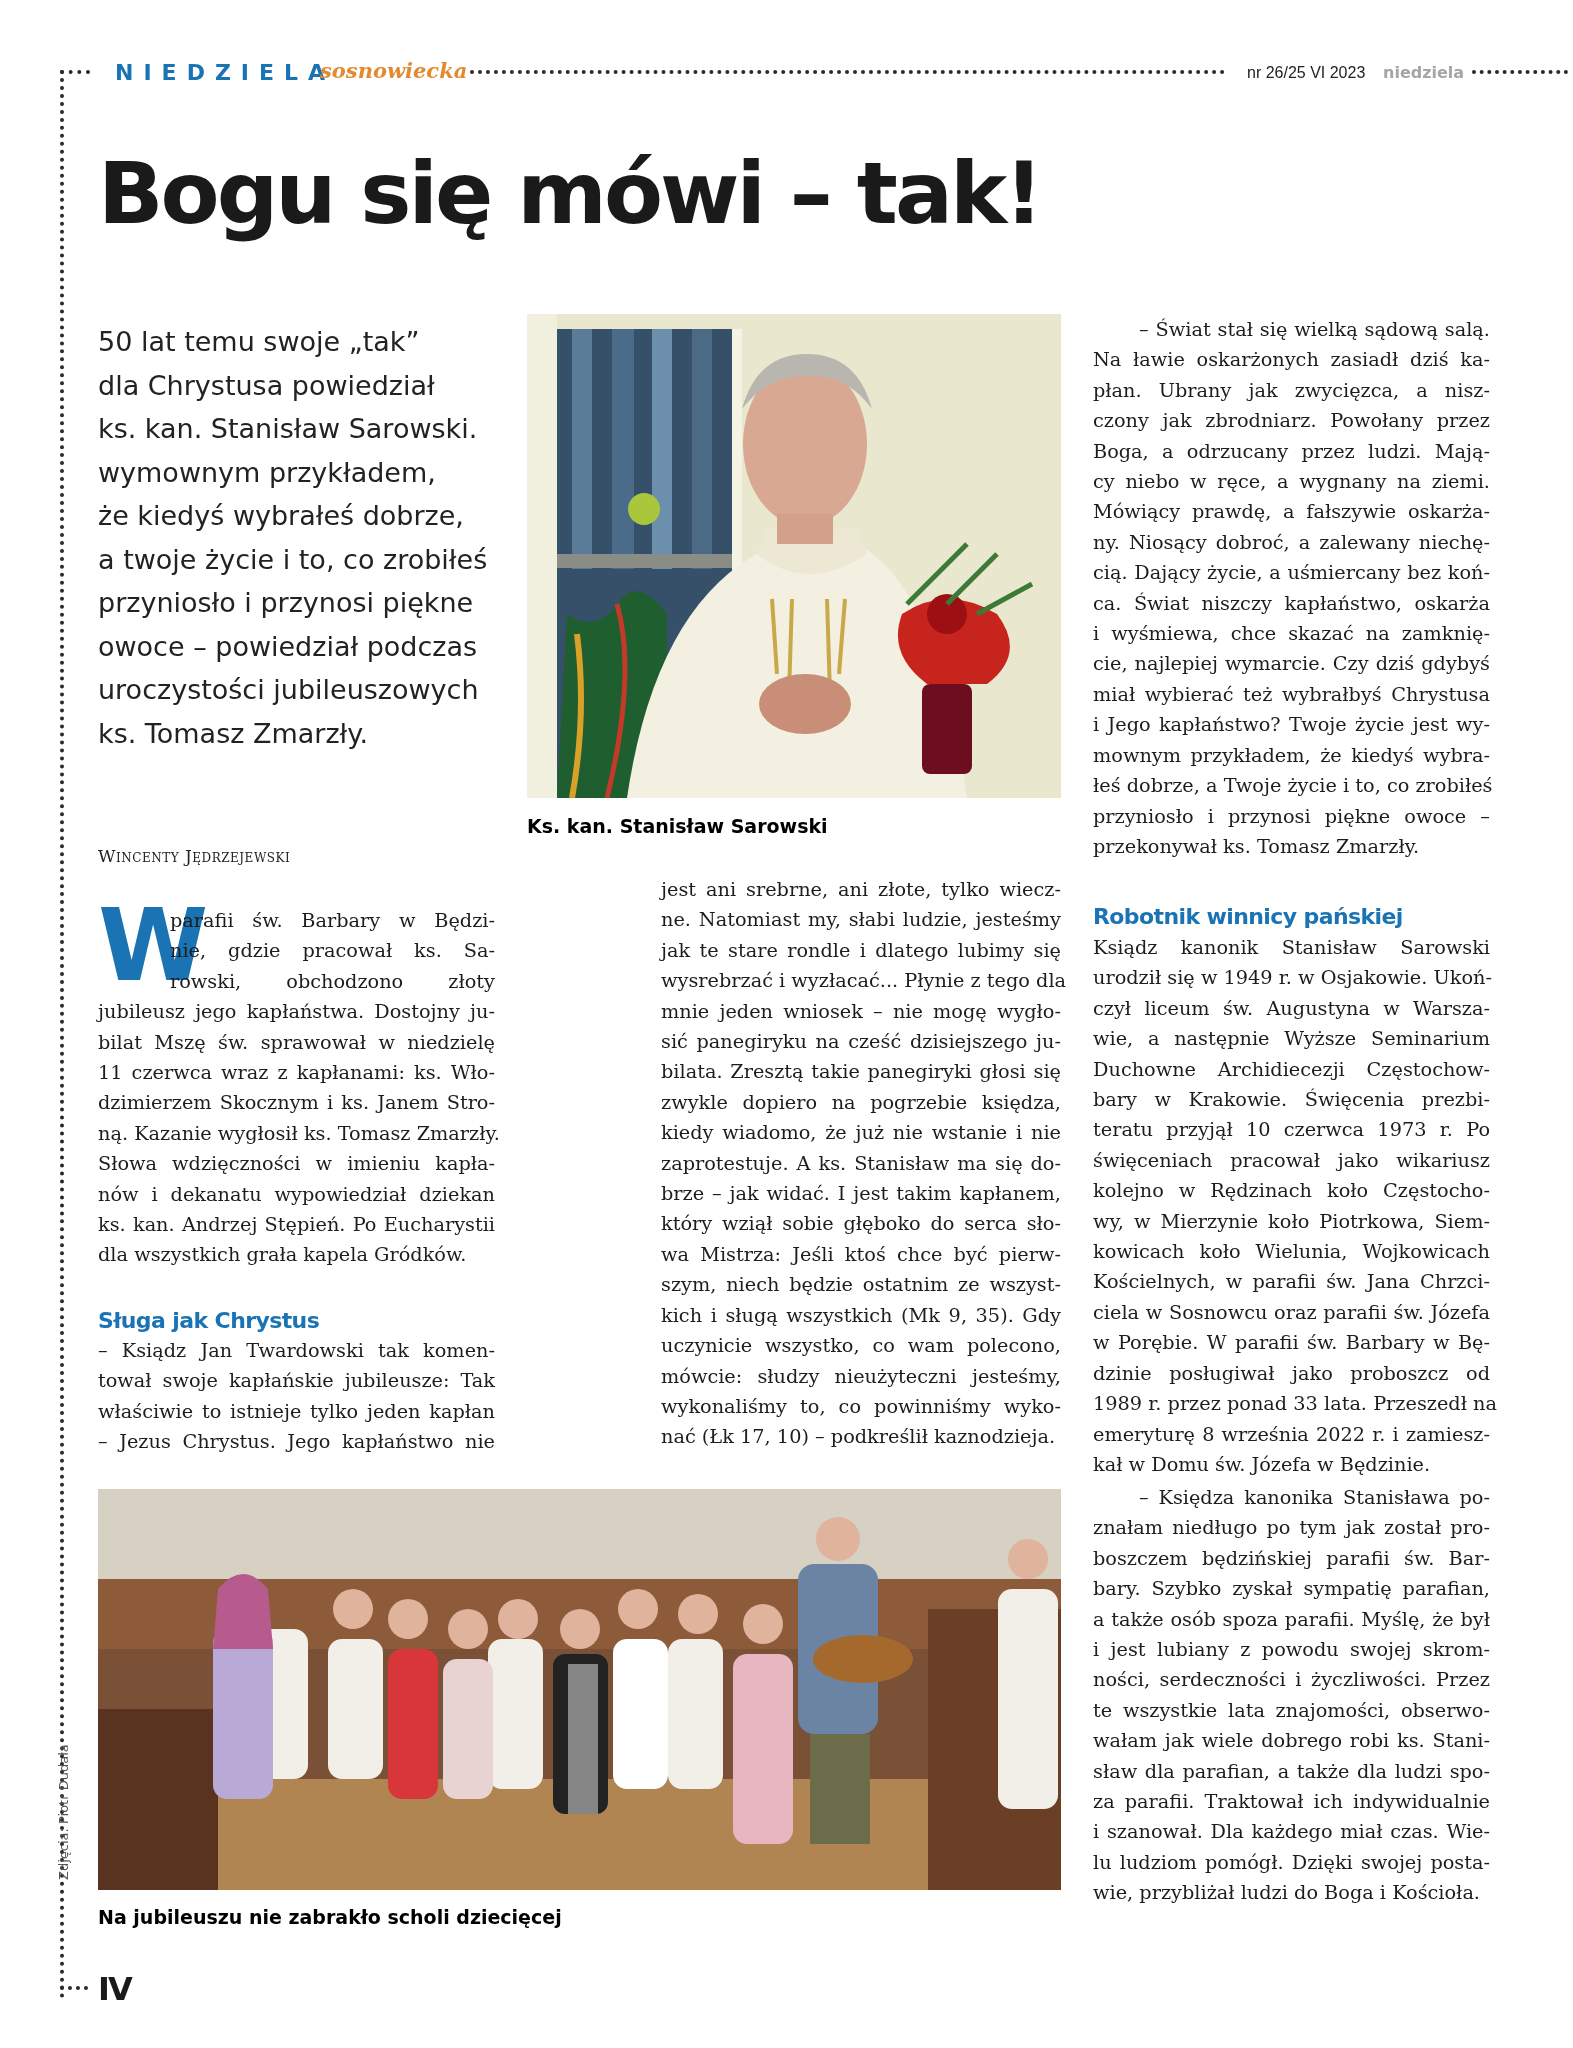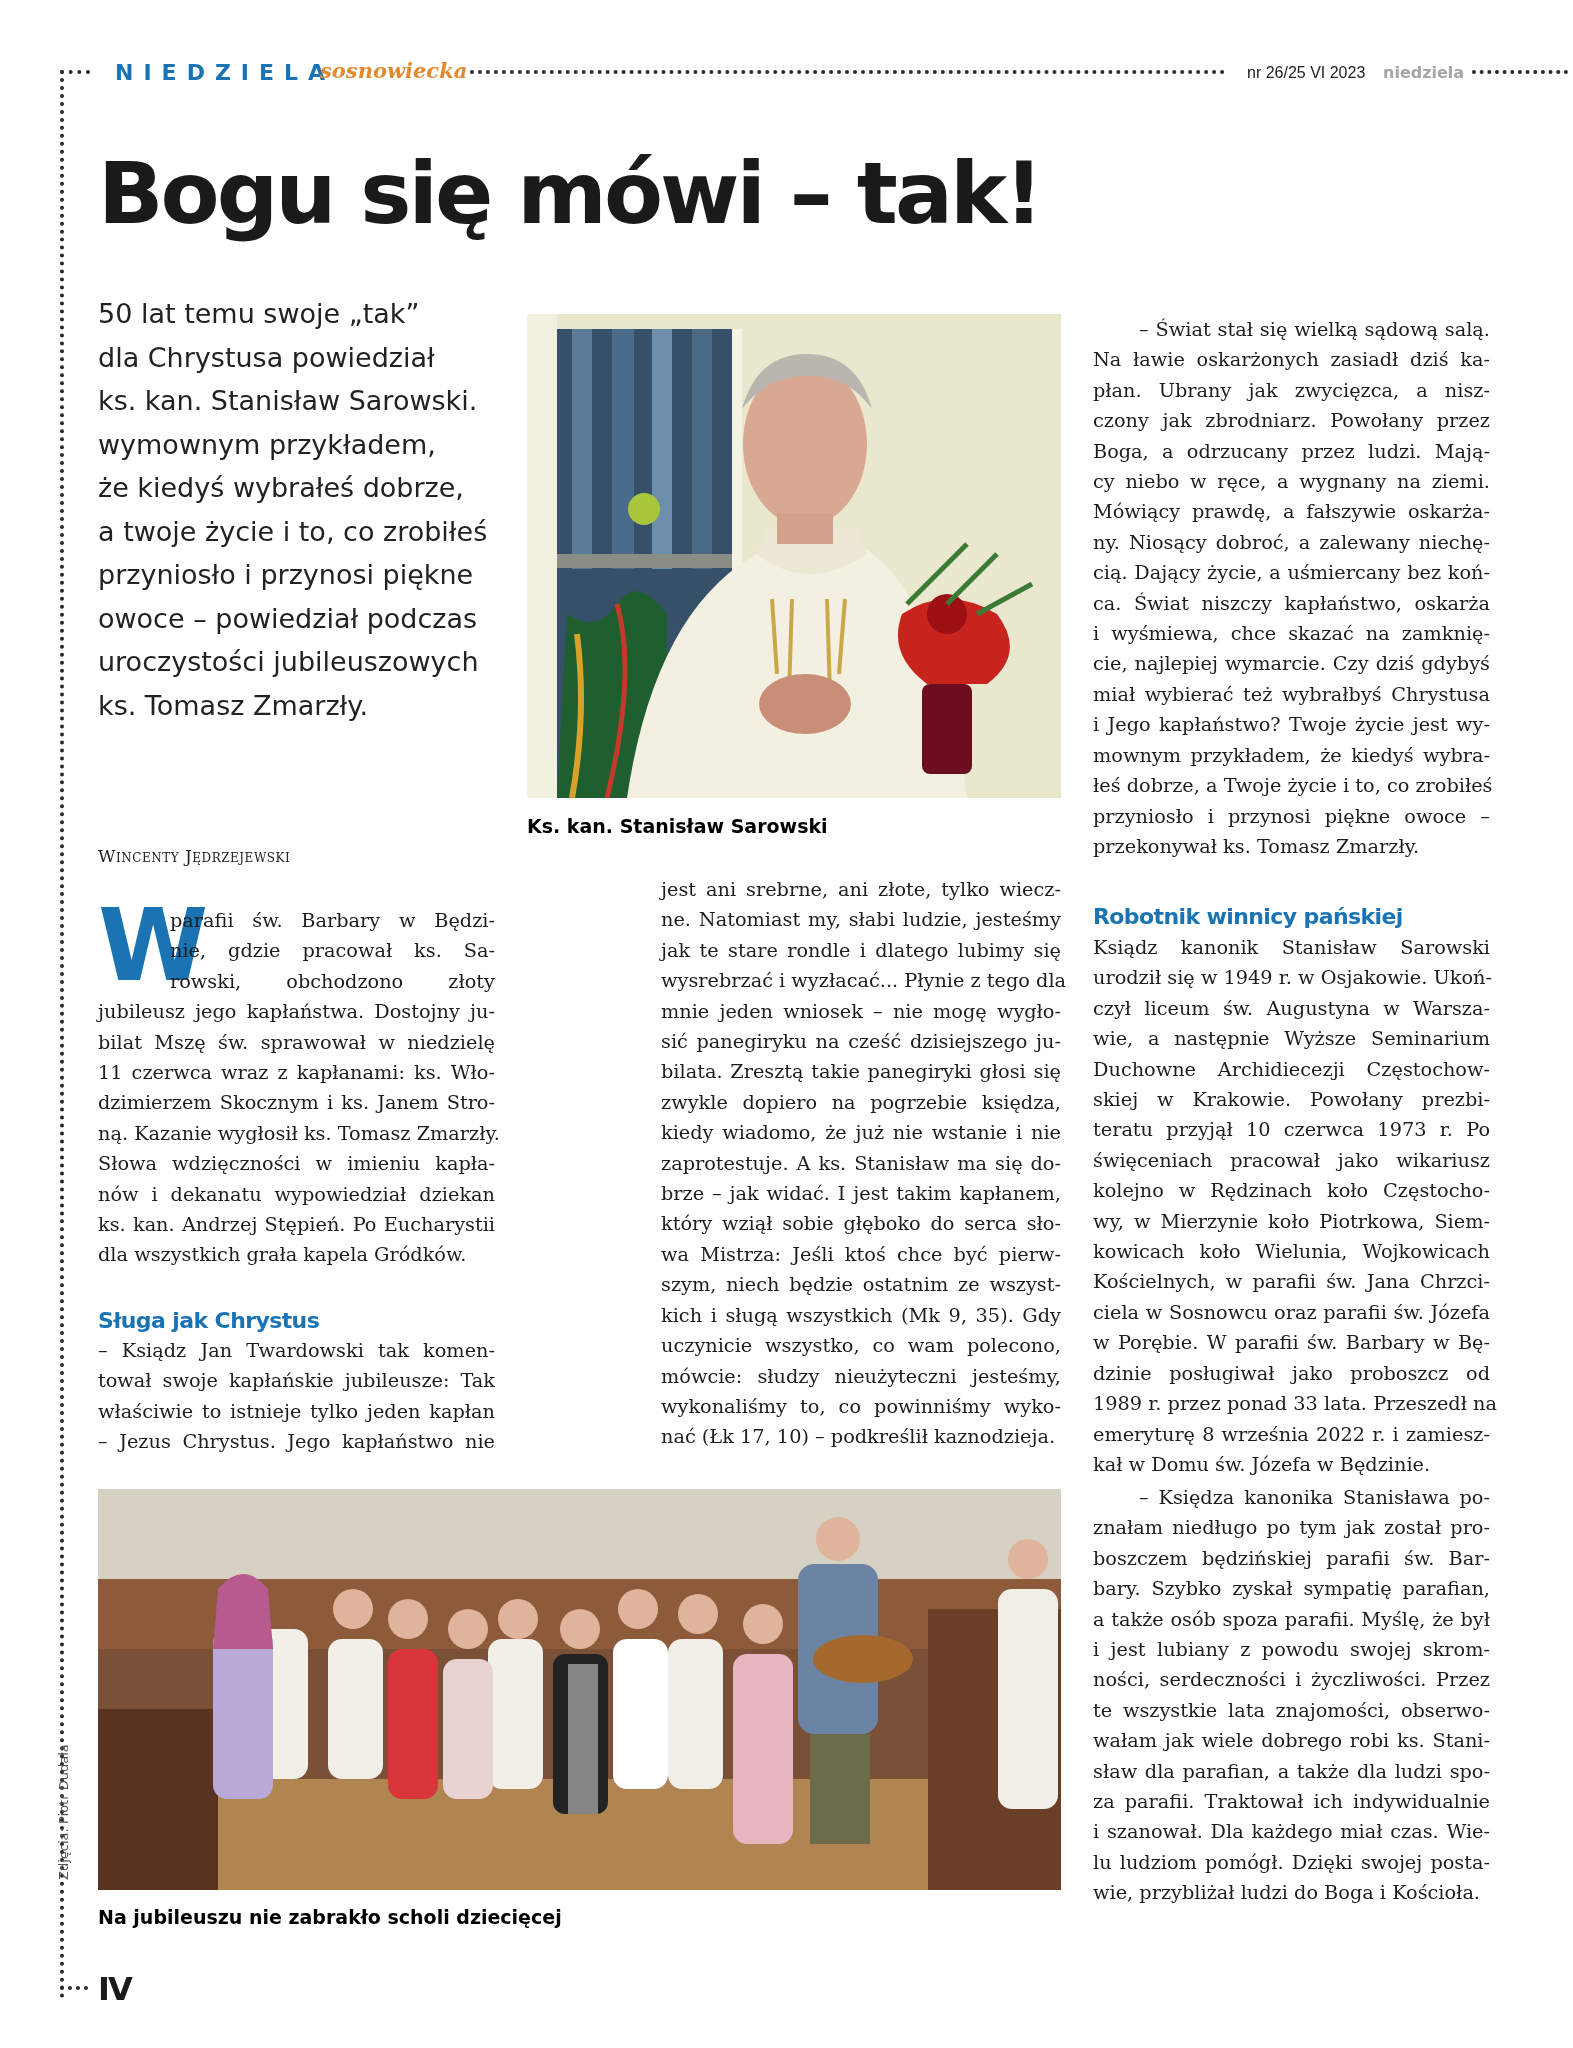--- a/index.html
+++ b/index.html
@@ -10,21 +10,21 @@
   .dot-v { position:absolute; width:0; border-left:4px dotted #2a2a2a; }
 
   
   .masthead { position:absolute; top:60px; left:115px; font-family:"DejaVu Sans", sans-serif; font-weight:bold; font-size:22px; letter-spacing:10px; color:#1a74b4; }
   .masthead-sub { position:absolute; top:58px; left:320px; font-family:"DejaVu Serif", serif; font-style:italic; font-weight:bold; font-size:21px; color:#e28a2d; }
   .issue { position:absolute; top:64px; left:1247px; font-family:"Liberation Sans", sans-serif; font-size:16px; color:#222; }
   .issue-brand { position:absolute; top:63px; left:1383px; font-family:"DejaVu Sans", sans-serif; font-weight:bold; font-size:16px; color:#a5a5a5; }
 
   .headline { position:absolute; top:150px; left:98px; margin:0; font-family:"DejaVu Sans", sans-serif; font-weight:bold; font-size:86px; letter-spacing:-3px; line-height:1; color:#1a1a1a; }
 
-  .lead { position:absolute; top:292px; left:98px; width:400px; font-family:"DejaVu Sans", sans-serif; font-size:27px; line-height:43.5px; color:#222; }
+  .lead { position:absolute; top:320px; left:98px; width:400px; font-family:"DejaVu Sans", sans-serif; font-size:27px; line-height:43.5px; color:#222; }
   .lead span { display:block; white-space:nowrap; }
 
   .byline { position:absolute; top:846px; left:98px; font-family:"DejaVu Serif", serif; font-size:17px; font-variant:small-caps; letter-spacing:0.5px; color:#222; }
 
   .photo { position:absolute; overflow:hidden; }
   .photo-priest { top:314px; left:527px; width:534px; height:484px; background:#e9e8cf; }
   .photo-choir { top:1489px; left:98px; width:963px; height:401px; background:#6b4a37; }
 
   .caption { position:absolute; font-family:"DejaVu Sans", sans-serif; font-weight:bold; font-size:19px; color:#000000; }
   .caption-priest { top:815px; left:527px; }
@@ -171,21 +171,21 @@
     <span class="ln">przyniosło i przynosi piękne owoce –</span>
     <span class="ln last">przekonywał ks. Tomasz Zmarzły.</span>
   </div>
 <div class="subhead" style="top:904px; left:1093px;">Robotnik winnicy pańskiej</div>
 <div class="col col-3" id="col3b" style="top:933px;">
     <span class="ln">Ksiądz kanonik Stanisław Sarowski</span>
     <span class="ln">urodził się w 1949 r. w Osjakowie. Ukoń-</span>
     <span class="ln">czył liceum św. Augustyna w Warsza-</span>
     <span class="ln">wie, a następnie Wyższe Seminarium</span>
     <span class="ln">Duchowne Archidiecezji Częstochow-</span>
-    <span class="ln">skiej w Krakowie. Powołany prezbi-</span>
+    <span class="ln">bary w Krakowie. Święcenia prezbi-</span>
     <span class="ln">teratu przyjął 10 czerwca 1973 r. Po</span>
     <span class="ln">święceniach pracował jako wikariusz</span>
     <span class="ln">kolejno w Rędzinach koło Częstocho-</span>
     <span class="ln">wy, w Mierzynie koło Piotrkowa, Siem-</span>
     <span class="ln">kowicach koło Wielunia, Wojkowicach</span>
     <span class="ln">Kościelnych, w parafii św. Jana Chrzci-</span>
     <span class="ln">ciela w Sosnowcu oraz parafii św. Józefa</span>
     <span class="ln">w Porębie. W parafii św. Barbary w Bę-</span>
     <span class="ln">dzinie posługiwał jako proboszcz od</span>
     <span class="ln">1989 r. przez ponad 33 lata. Przeszedł na</span>

